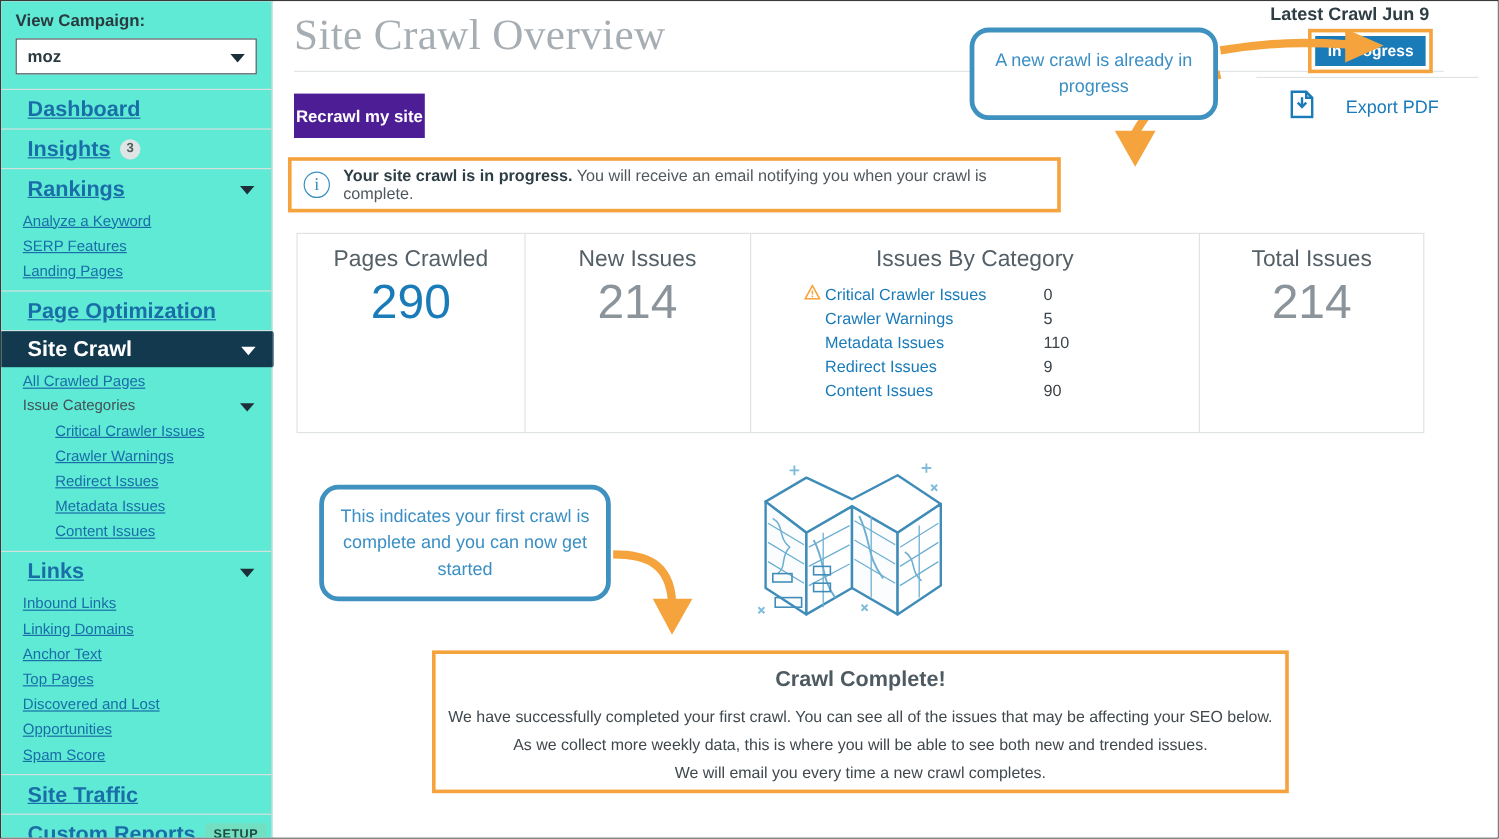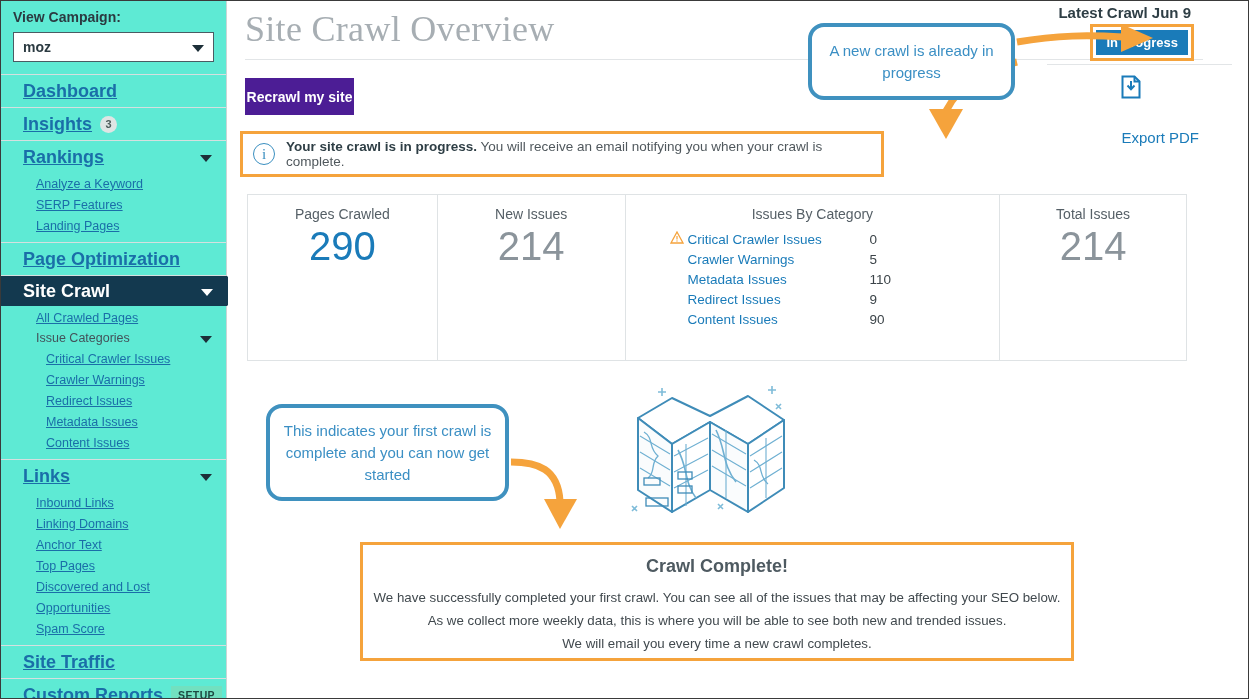--- a/index.html
+++ b/index.html
@@ -129,21 +129,21 @@
     font-size: 10.5px;
     font-weight: bold;
     letter-spacing: .4px;
     padding: 0 7px;
   }
 
   .sub-item {
     height: 21px;
     display: flex;
     align-items: center;
-    padding-left: 35px;
+    padding-left: 18px;
     position: relative;
   }
   .sub-item .lbl {
     font-size: 12.5px;
     color: #1a6ea8;
     text-decoration: underline;
   }
   .sub-item.nolink .lbl {
     color: #43525a;
     text-decoration: none;
@@ -231,22 +231,22 @@
   #header-rule2 {
     position: absolute;
     right: 17px; top: 63px;
     width: 185px; height: 1px;
     background: #e2e5e7;
   }
   #export-pdf {
     position: absolute;
     right: 50px; top: 74px;
     display: flex;
+    align-items: center;
     gap: 26px;
-    flex-direction: column;
   }
   #export-pdf .lbl {
     font-size: 15px;
     color: #1a7bb9;
   }
 
   
   #info-banner {
     position: absolute;
     left: 12px; top: 130px;
@@ -283,21 +283,21 @@
     background: #ffffff;
   }
   .card {
     border-right: 1px solid #dfe3e5;
     padding-top: 11px;
     position: relative;
   }
   .card:last-child { border-right: none; }
   .card-title {
     text-align: center;
-    font-size: 14px;
+    font-size: 19px;
     color: #555f66;
   }
   .card-value {
     text-align: center;
     font-size: 40px;
     line-height: 48px;
     color: #8b949b;
     font-weight: normal;
   }
   .card-value.blue { color: #1a7bb9; }

